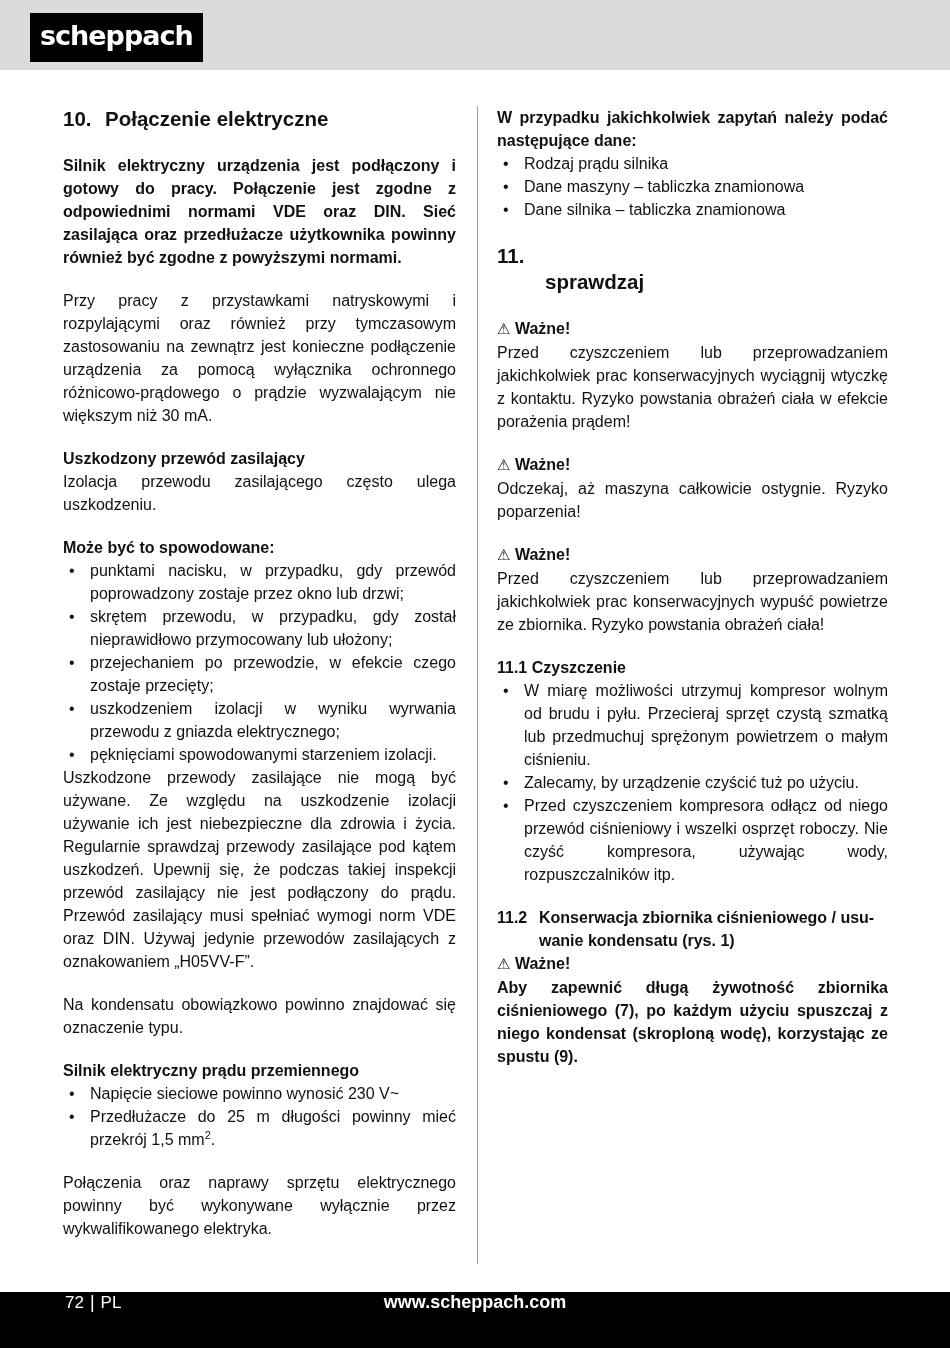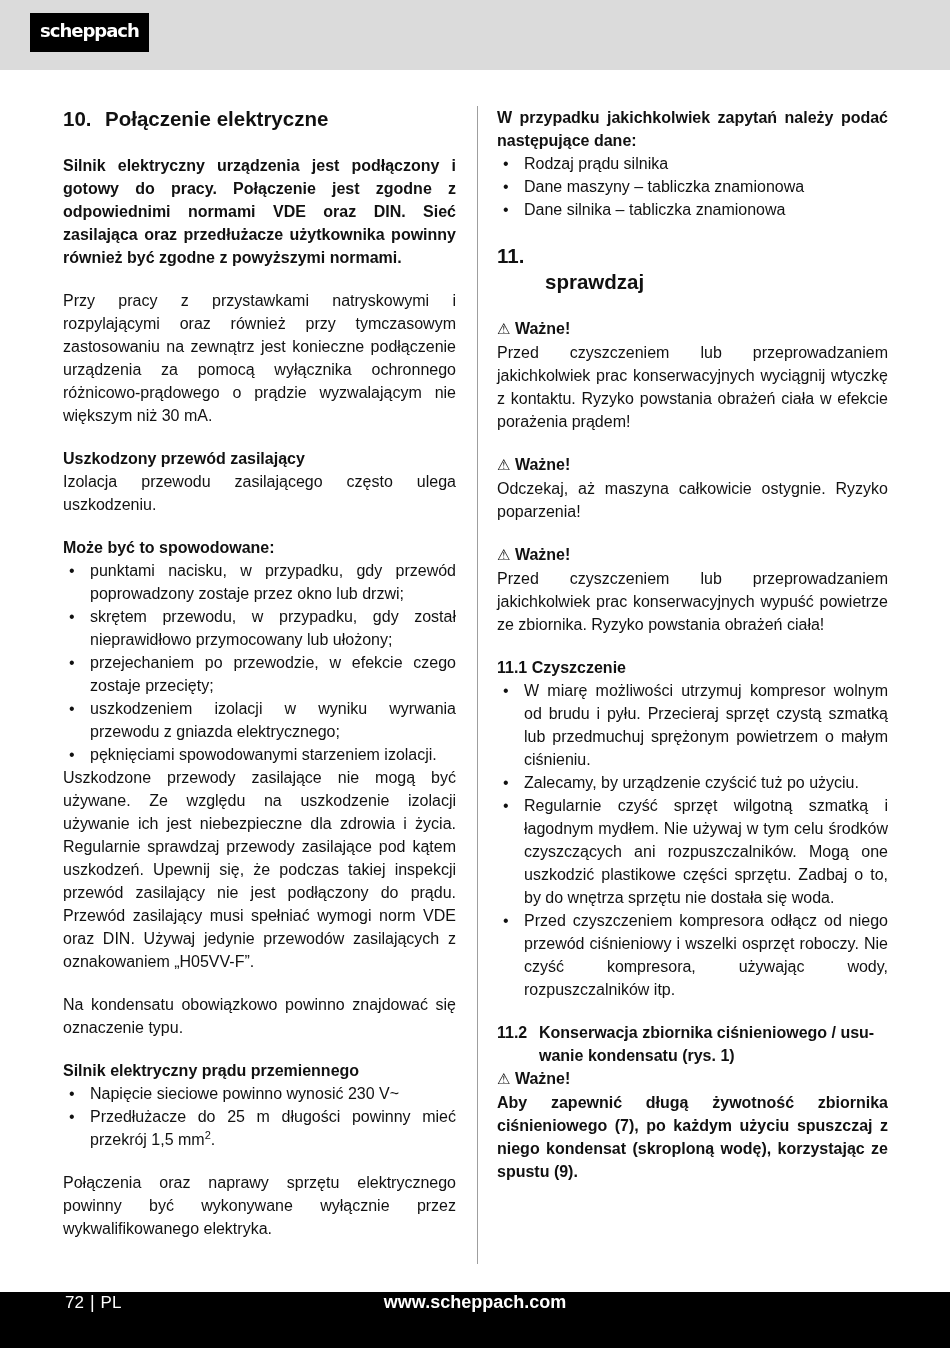--- a/index.html
+++ b/index.html
@@ -15,21 +15,21 @@
   .header-band {
     position:absolute; top:0; left:0; width:950px; height:70px;
     background:#dbdbdb;
   }
   .logo-box {
     position:absolute; top:13px; left:30px;
     background:#000; color:#fff;
     padding:7px 10px 11px 10px;
   }
   .logo-text {
-    font-size:18px; font-weight:bold; letter-spacing:-1px;
+    font-size:27px; font-weight:bold; letter-spacing:-1px;
     font-family:"DejaVu Sans", sans-serif;
   }
   
   .col { position:absolute; top:106px; font-size:16px; line-height:23px; }
   .col-left  { left:63px;  width:393px; }
   .col-right { left:497px; width:391px; }
   .divider {
     position:absolute; top:106px; left:477px; width:1px; height:1158px;
     background:#9f9f9f;
   }
@@ -124,21 +124,20 @@
 
   <p class="warn-head gap"><span class="warn-icon">⚠</span> <span>Ważne!</span></p>
   <p class="body">Odczekaj, aż maszyna całkowicie ostygnie. Ryzyko poparzenia!</p>
 
   <p class="warn-head gap"><span class="warn-icon">⚠</span> <span>Ważne!</span></p>
   <p class="body">Przed czyszczeniem lub przeprowadzaniem jakichkolwiek prac konserwacyjnych wypuść powietrze ze zbiornika. Ryzyko powstania obrażeń ciała!</p>
 
   <p class="body bold gap">11.1 Czyszczenie</p>
   <div class="bullet">W miarę możliwości utrzymuj kompresor wolnym od brudu i pyłu. Przecieraj sprzęt czystą szmatką lub przedmuchuj sprężonym powietrzem o małym ciśnieniu.</div>
   <div class="bullet">Zalecamy, by urządzenie czyścić tuż po użyciu.</div>
-  <div class="bullet">Regularnie czyść sprzęt wilgotną szmatką i łagodnym mydłem. Nie używaj w tym celu środków czyszczących ani rozpuszczalników. Mogą one uszkodzić plastikowe części sprzętu. Zadbaj o to, by do wnętrza sprzętu nie dostała się woda.</div>
   <div class="bullet">Przed czyszczeniem kompresora odłącz od niego przewód ciśnieniowy i wszelki osprzęt roboczy. Nie czyść kompresora, używając wody, rozpuszczalników itp.</div>
 
   <div class="h-sub gap">
     <span class="num">11.2</span>
     <span>
       <span>Konserwacja zbiornika ciśnieniowego / usu-</span><br>
       <span>wanie kondensatu (rys. 1)</span>
     </span>
   </div>
   <p class="warn-head"><span class="warn-icon">⚠</span> <span>Ważne!</span></p>

